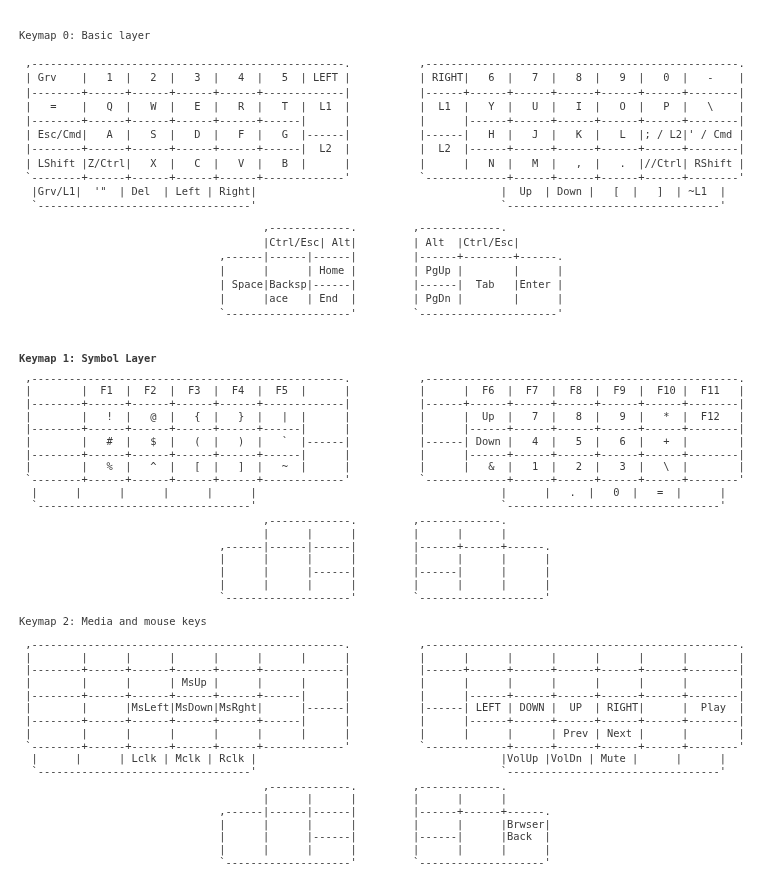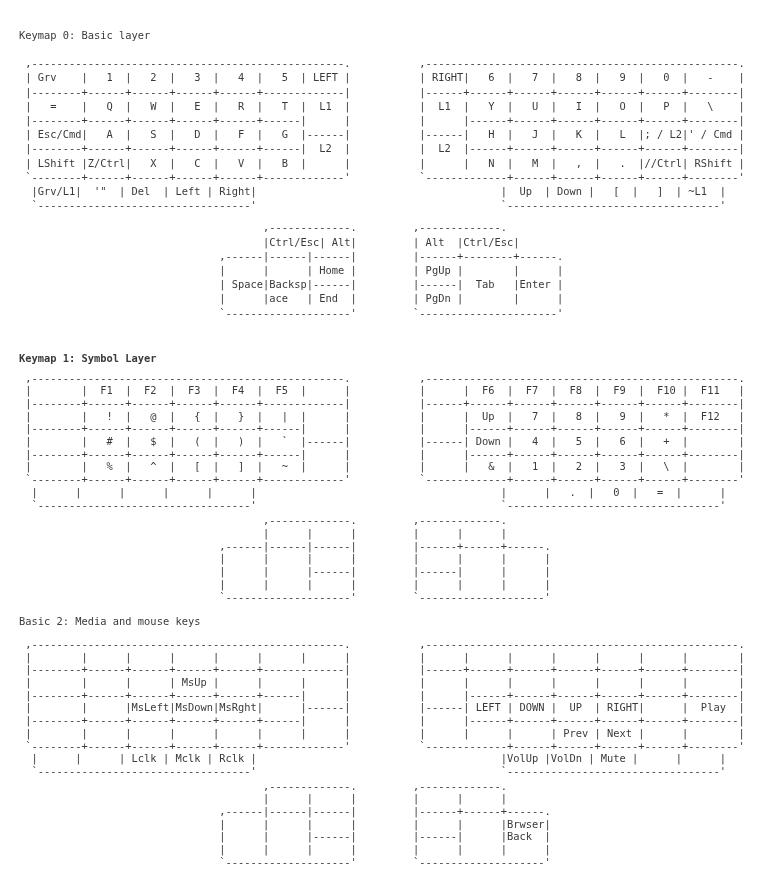--- a/index.html
+++ b/index.html
@@ -83,21 +83,21 @@
     <pre id="thumb-1" class="art lh-tight">                                       ,-------------.         ,-------------.
                                        |      |      |         |      |      |
                                 ,------|------|------|         |------+------+------.
                                 |      |      |      |         |      |      |      |
                                 |      |      |------|         |------|      |      |
                                 |      |      |      |         |      |      |      |
                                 `--------------------'         `--------------------'</pre>
   </section>
 
   <section>
-    <div id="title-2" class="title lh-tight">Basic 2: Media and mouse keys</div>
+    <div id="title-2" class="title lh-tight">Keymap 2: Media and mouse keys</div>
     <pre id="main-2" class="art lh-tight"> ,--------------------------------------------------.           ,--------------------------------------------------.
  |        |      |      |      |      |      |      |           |      |      |      |      |      |      |        |
  |--------+------+------+------+------+-------------|           |------+------+------+------+------+------+--------|
  |        |      |      | MsUp |      |      |      |           |      |      |      |      |      |      |        |
  |--------+------+------+------+------+------|      |           |      |------+------+------+------+------+--------|
  |        |      |MsLeft|MsDown|MsRght|      |------|           |------| LEFT | DOWN |  UP  | RIGHT|      |  Play  |
  |--------+------+------+------+------+------|      |           |      |------+------+------+------+------+--------|
  |        |      |      |      |      |      |      |           |      |      |      | Prev | Next |      |        |
  `--------+------+------+------+------+-------------'           `-------------+------+------+------+------+--------'
   |      |      | Lclk | Mclk | Rclk |                                       |VolUp |VolDn | Mute |      |      |

